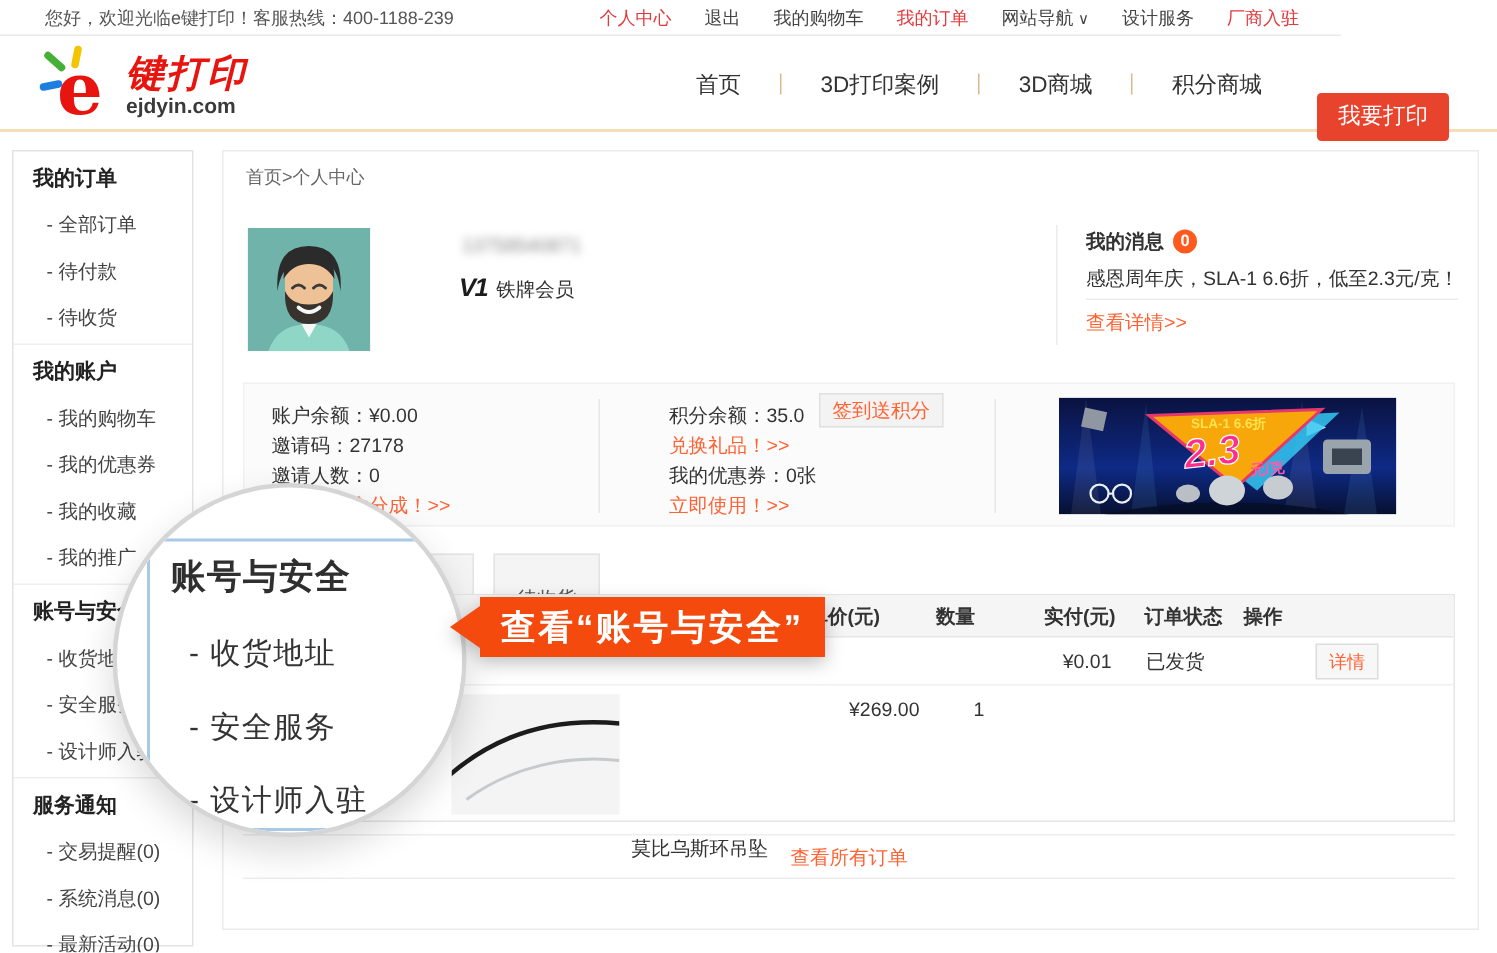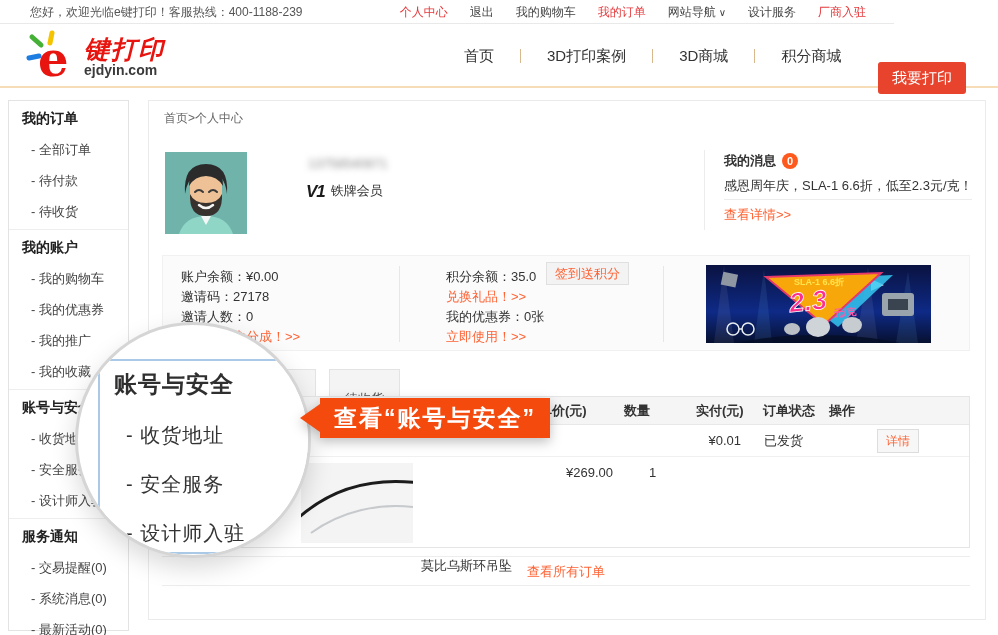--- a/index.html
+++ b/index.html
@@ -32,21 +32,21 @@
   .sb-sec{border-top:1px solid #eee;padding:2px 0}
   .sb-sec:first-child{border-top:none}
   .sb-title{height:31px;display:flex;align-items:center;padding-left:13px;font-size:14px;color:#222;font-weight:bold}
   .sb-item{height:31px;display:flex;align-items:center;padding-left:22px;font-size:13px;color:#444;cursor:pointer}
 
   
   .main{position:absolute;left:148px;top:100px;width:838px;height:520px;border:1px solid #ebebeb;background:#fff}
   .breadcrumb{position:absolute;left:164px;top:110px;font-size:12px;color:#666}
   .avatar{position:absolute;left:165px;top:152px;width:82px;height:82px;overflow:hidden}
   .username{position:absolute;left:308px;top:156px;font-size:13px;color:#8a8a8a;filter:blur(3px)}
-  .levelrow{position:absolute;left:306px;top:182px;display:flex;align-items:flex-start;gap:6px}
+  .levelrow{position:absolute;left:306px;top:182px;display:flex;align-items:flex-end;gap:6px}
   .v1{font-style:italic;font-weight:900;font-size:17px;color:#1c1c1c;letter-spacing:-1px}
   .levelname{font-size:13px;color:#333}
 
   .msg-divider{position:absolute;left:704px;top:150px;width:1px;height:80px;background:#ececec}
   .msg-title{position:absolute;left:724px;top:152px;font-size:13px;font-weight:bold;color:#333;display:flex;align-items:center;gap:6px}
   .badge{display:inline-block;min-width:16px;height:16px;border-radius:8px;background:#ff5a1e;color:#fff;
          font-size:11px;font-weight:bold;text-align:center;line-height:16px;padding:0 2px}
   .msg-text{position:absolute;left:724px;top:177px;font-size:13px;color:#333;white-space:nowrap}
   .msg-line{position:absolute;left:724px;top:199px;width:248px;height:1px;background:#ececec}
   .olink{color:#ff6334;cursor:pointer}
@@ -140,22 +140,22 @@
     <div class="sb-sec">
       <div class="sb-title">我的订单</div>
       <div class="sb-item">- 全部订单</div>
       <div class="sb-item">- 待付款</div>
       <div class="sb-item">- 待收货</div>
     </div>
     <div class="sb-sec">
       <div class="sb-title">我的账户</div>
       <div class="sb-item">- 我的购物车</div>
       <div class="sb-item">- 我的优惠券</div>
+      <div class="sb-item">- 我的收藏</div>
       <div class="sb-item">- 我的推广</div>
-      <div class="sb-item">- 我的收藏</div>
     </div>
     <div class="sb-sec">
       <div class="sb-title">账号与安全</div>
       <div class="sb-item">- 收货地址</div>
       <div class="sb-item">- 安全服务</div>
       <div class="sb-item">- 设计师入驻</div>
     </div>
     <div class="sb-sec">
       <div class="sb-title">服务通知</div>
       <div class="sb-item">- 交易提醒(0)</div>

